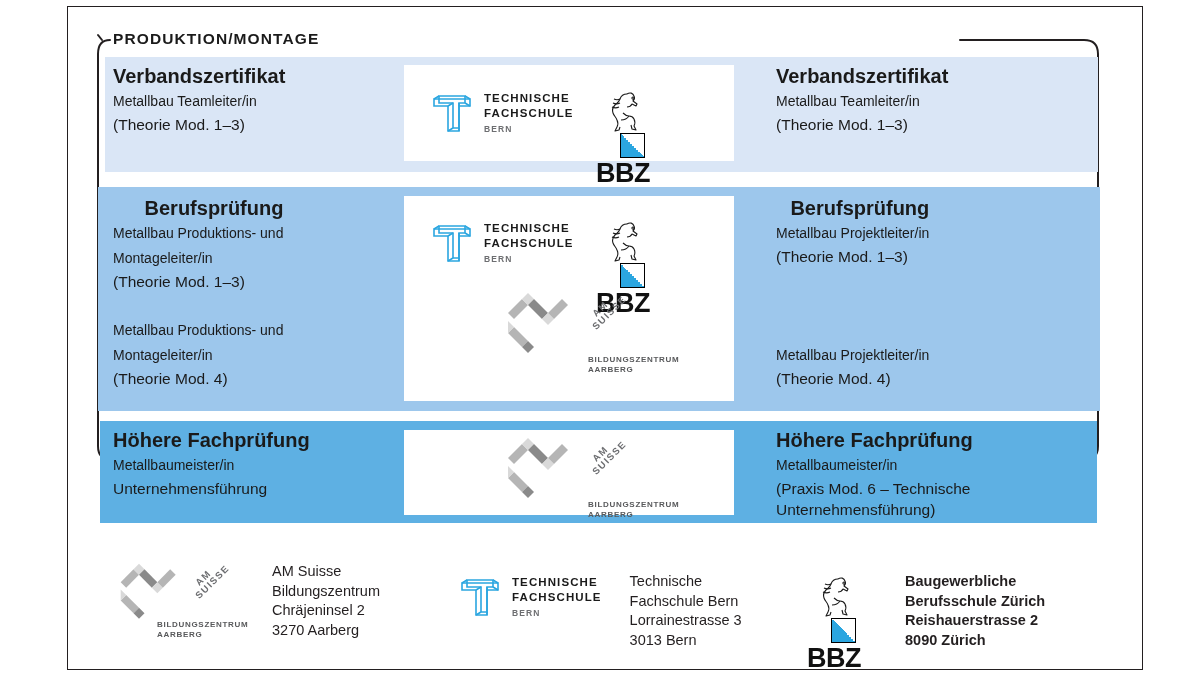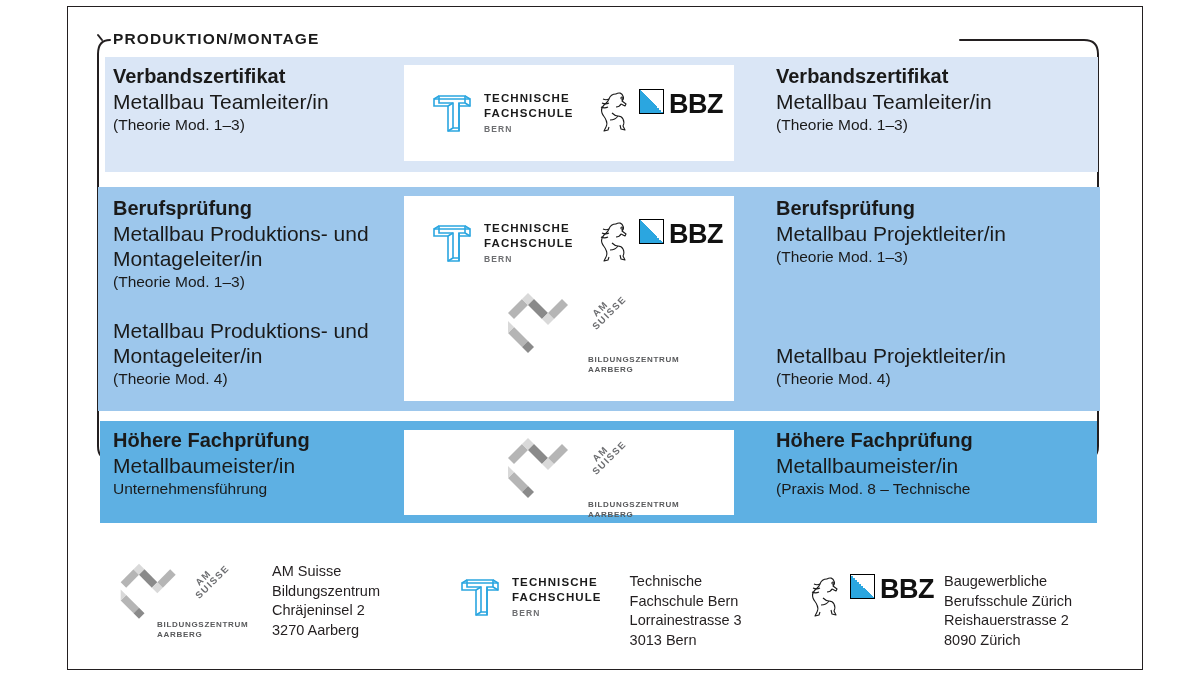--- a/index.html
+++ b/index.html
@@ -17,43 +17,43 @@
              font-family:"Liberation Sans",sans-serif;white-space:nowrap;}
   #cat-left{left:113px;top:30px;}
   #cat-right{left:776px;top:30px;}
 
   .band{position:absolute;box-sizing:border-box;}
   #band-1{left:105px;top:57px;width:993px;height:115px;background:#dae6f6;}
   #band-2{left:98px;top:187px;width:1002px;height:224px;background:#9dc7ec;}
   #band-3{left:100px;top:421px;width:997px;height:102px;background:#5eb0e3;}
 
   .txt-col{position:absolute;color:#1a1a1a;}
-  .t-title{font-size:20px;font-weight:bold;line-height:25px;white-space:nowrap;}
-  .t-main{font-size:21px;font-weight:normal;line-height:25px;white-space:nowrap;}
+  .t-title{font-size:20px;font-weight:bold;line-height:25px;white-space:nowrap;text-align:right;}
+  .t-main{font-size:14px;font-weight:normal;line-height:25px;white-space:nowrap;}
   .t-small{font-size:15.5px;font-weight:normal;line-height:21px;white-space:nowrap;}
   .gap{height:26px;}
 
   
   .panel{position:absolute;background:#ffffff;box-sizing:border-box;}
   #panel-1{left:404px;top:65px;width:330px;height:96px;}
   #panel-2{left:404px;top:196px;width:330px;height:205px;}
   #panel-3{left:404px;top:430px;width:330px;height:85px;}
 
   .logo-row{position:absolute;display:flex;align-items:center;}
 
   
   .tfb{display:flex;align-items:center;}
   .tfb-mark{position:relative;width:46px;height:46px;margin-right:9px;}
   .tfb-txt{line-height:1;}
   .tfb-l1,.tfb-l2{font-size:11.5px;font-weight:bold;letter-spacing:1.1px;color:#1a1a1a;}
   .tfb-l2{margin-top:4px;}
   .tfb-l3{font-size:8.5px;font-weight:bold;letter-spacing:1.1px;color:#6d6e71;margin-top:5px;}
 
   
-  .bbz{display:flex;align-items:flex-start;}
+  .bbz{display:flex;align-items:flex-end;flex-direction:column;}
   .bbz-lion{width:36px;height:44px;margin-right:7px;}
   .bbz-sq{width:25px;height:25px;border:1.6px solid #000;box-sizing:border-box;margin-right:5px;position:relative;overflow:hidden;}
   .bbz-sq i{position:absolute;inset:0;background:linear-gradient(to bottom left,#ffffff 0 50%,#2ba6e0 50% 100%);display:block;}
   .bbz-word{font-size:27px;font-weight:bold;letter-spacing:-0.5px;color:#111;font-family:"Liberation Sans",sans-serif;}
 
   
   .ams{position:relative;}
   .ams-mark{position:absolute;left:0;top:0;}
   .ams-am{position:absolute;font-size:9.5px;font-weight:bold;letter-spacing:1.4px;color:#6d6e71;
           transform:rotate(-45deg);transform-origin:left top;white-space:nowrap;}
@@ -224,21 +224,22 @@
 
   <div class="txt-col" style="left:113px;top:428px;">
     <div class="t-title">Höhere Fachprüfung</div>
     <div class="t-main">Metallbaumeister/in</div>
     <div class="t-small">Unternehmensführung</div>
   </div>
 
   <div class="txt-col" style="left:776px;top:428px;">
     <div class="t-title">Höhere Fachprüfung</div>
     <div class="t-main">Metallbaumeister/in</div>
-    <div class="t-small">(Praxis Mod. 8 – Technische</div>
+    <div class="t-small">(Praxis Mod. 6 – Technische</div>
+    <div class="t-small">Unternehmensführung)</div>
   </div>
 
   <div class="panel" id="panel-3">
     <div class="ams" style="position:absolute;left:100px;top:6px;width:210px;height:80px;">
       <svg class="ams-mark" width="72" height="72" viewBox="0 0 72 72">
         <g>
           <polygon points="4,22 18,8 24,14 10,28" fill="#b5b5b5"></polygon>
           <polygon points="18,8 24,14 30,8 24,2" fill="#d9d9d9"></polygon>
           <polygon points="24,14 38,28 44,22 30,8" fill="#8a8a8a"></polygon>
           <polygon points="38,28 44,22 50,28 44,34" fill="#d9d9d9"></polygon>
@@ -316,20 +317,20 @@
             <path d="M13 10 c-2 1-4 1-6 0 M13 14 c-2 1-5 1-7 0 M12 18 c-2 1-5 1-7 0"></path>
             <path d="M26 8 a1.1 1.1 0 1 0 0.1 0"></path>
             <path d="M22 27 c-2 3-5 4-8 4"></path>
           </g>
         </svg>
         <div class="bbz-sq">
             <i></i>
           </div>
         <div class="bbz-word">BBZ</div>
       </div>
-      <div class="foot-addr" style="margin-left:10px;margin-top:10px;">Baugewerbliche
+      <div class="foot-addr" style="margin-left:44px;margin-top:10px;font-weight:bold;">Baugewerbliche
 Berufsschule Zürich
 Reishauerstrasse 2
 8090 Zürich</div>
     </div>
 
   </div>
 </div>
 
 </body></html>

